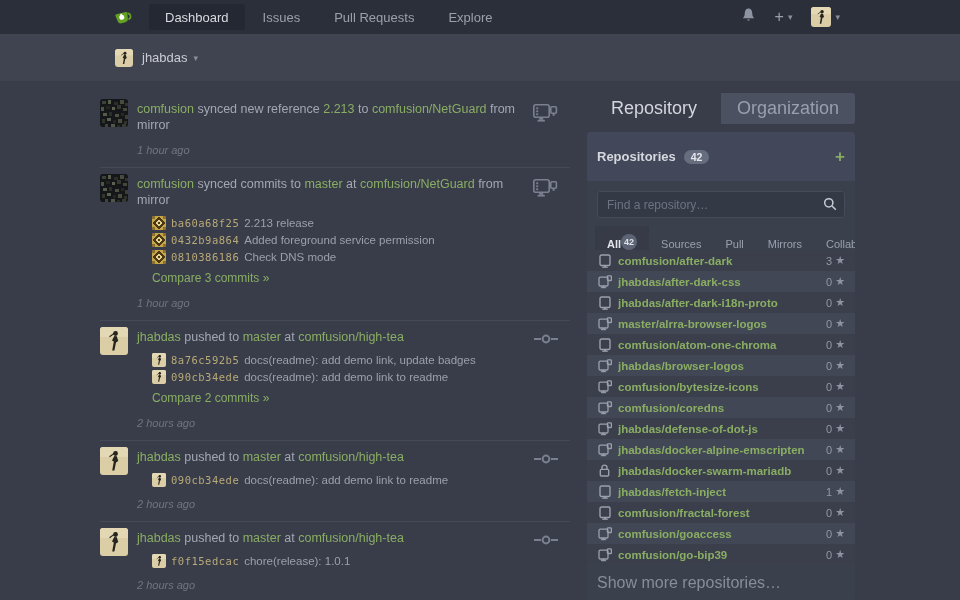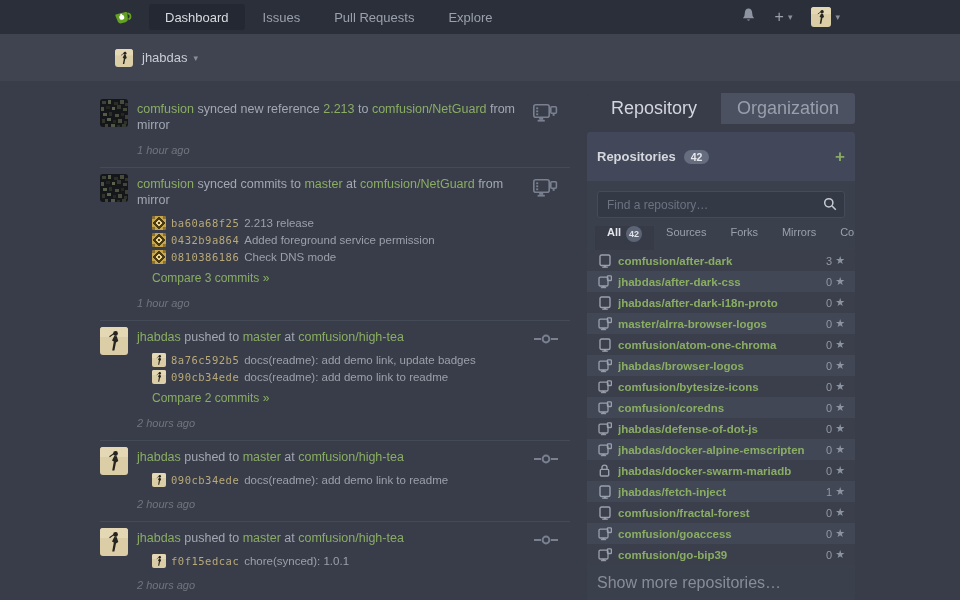--- a/index.html
+++ b/index.html
@@ -68,21 +68,21 @@
 
   .search-wrap { padding:10px 10px 8px; }
   .search-box { position:relative; }
   .search-box input { width:100%; height:27px; background:#343946; border:1px solid #454b59; border-radius:3px;
                       color:#c7cad2; padding:0 28px 0 9px; font-size:12px; outline:none;
                       font-family:"Liberation Sans", sans-serif; }
   .search-box input::placeholder { color:#6d7380; }
   .search-icon { position:absolute; right:8px; top:6px; cursor:pointer; }
 
   .filters { display:flex; align-items:stretch; padding:0 8px; height:24px; font-size:11px; color:#9aa0ac; }
-  .filter { display:flex; align-items:flex-start; gap:5px; padding:0 12px; cursor:pointer; }
+  .filter { display:flex; align-items:flex-end; padding:0 12px; cursor:pointer; }
   .filter.active { background:#363b47; color:#e3e5ea; font-weight:bold; }
   .filter-badge { background:#5d6475; color:#dfe2e8; border-radius:50%; width:16px; height:16px;
                   display:flex; align-items:center; justify-content:center; font-size:9px; font-weight:bold; }
 
   .repo-list { display:flex; flex-direction:column; }
   .repo-row { display:flex; align-items:center; height:21px; padding:0 10px; gap:6px; cursor:pointer; }
   .repo-row:nth-child(odd) { background:#3a3f4b; }
   .repo-row:nth-child(even) { background:#414754; }
   .repo-icon-wrap { width:15px; display:flex; justify-content:center; flex:none; }
   .repo-name { color:#8aad64; font-weight:bold; font-size:11.5px; flex:1; white-space:nowrap; overflow:hidden; }
@@ -432,21 +432,21 @@
     <span class="commit-avatar">
                   <svg viewBox="0 0 28 28" shape-rendering="geometricPrecision">
                     <rect width="28" height="28" fill="#dbcda6"></rect>
                     <rect width="28" height="10" fill="#e4d8b4"></rect>
                     <circle cx="15.5" cy="6.5" r="2.4" fill="#26251f"></circle>
                     <path d="M14.2 9 L12 13.5 L13.8 14.6 L12.2 23.5 L14.4 23.5 L16 15.5 L18.3 14 L16.8 9.3 Z" fill="#26251f"></path>
                     <path d="M9.5 9.8 L16.5 4.8" stroke="#26251f" stroke-width="1.1"></path>
                   </svg>
                 </span>
     <a class="commit-hash">f0f15edcac</a>
-    <span class="commit-msg">chore(synced): 1.0.1</span>
+    <span class="commit-msg">chore(release): 1.0.1</span>
   </div>
             </div>
 
         <div class="fi-time">2 hours ago</div>
       </div>
     </div>
     <span class="fi-icon"><svg width="24" height="12" viewBox="0 0 24 12">
             <g stroke="#7a8090" stroke-width="2" fill="none">
               <path d="M0 6 h7"></path>
               <circle cx="12" cy="6" r="3.4"></circle>
@@ -478,21 +478,21 @@
               </svg></span>
         </div>
       </div>
 
       <div class="filters">
         <span class="filter active">
           <span>All</span>
           <span class="filter-badge">42</span>
         </span>
         <span class="filter">Sources</span>
-        <span class="filter">Forks</span>
+        <span class="filter">Pull</span>
         <span class="filter">Mirrors</span>
         <span class="filter">Collaborative</span>
       </div>
 
       <div class="repo-list">
           <div class="repo-row">
     <span class="repo-icon-wrap">
               <svg width="12" height="14" viewBox="0 0 12 14">
                 <rect x="1" y="1" width="10" height="10.5" rx="1.5" fill="none" stroke="#9aa0ac" stroke-width="1.4"></rect>
                 <g fill="#9aa0ac">

